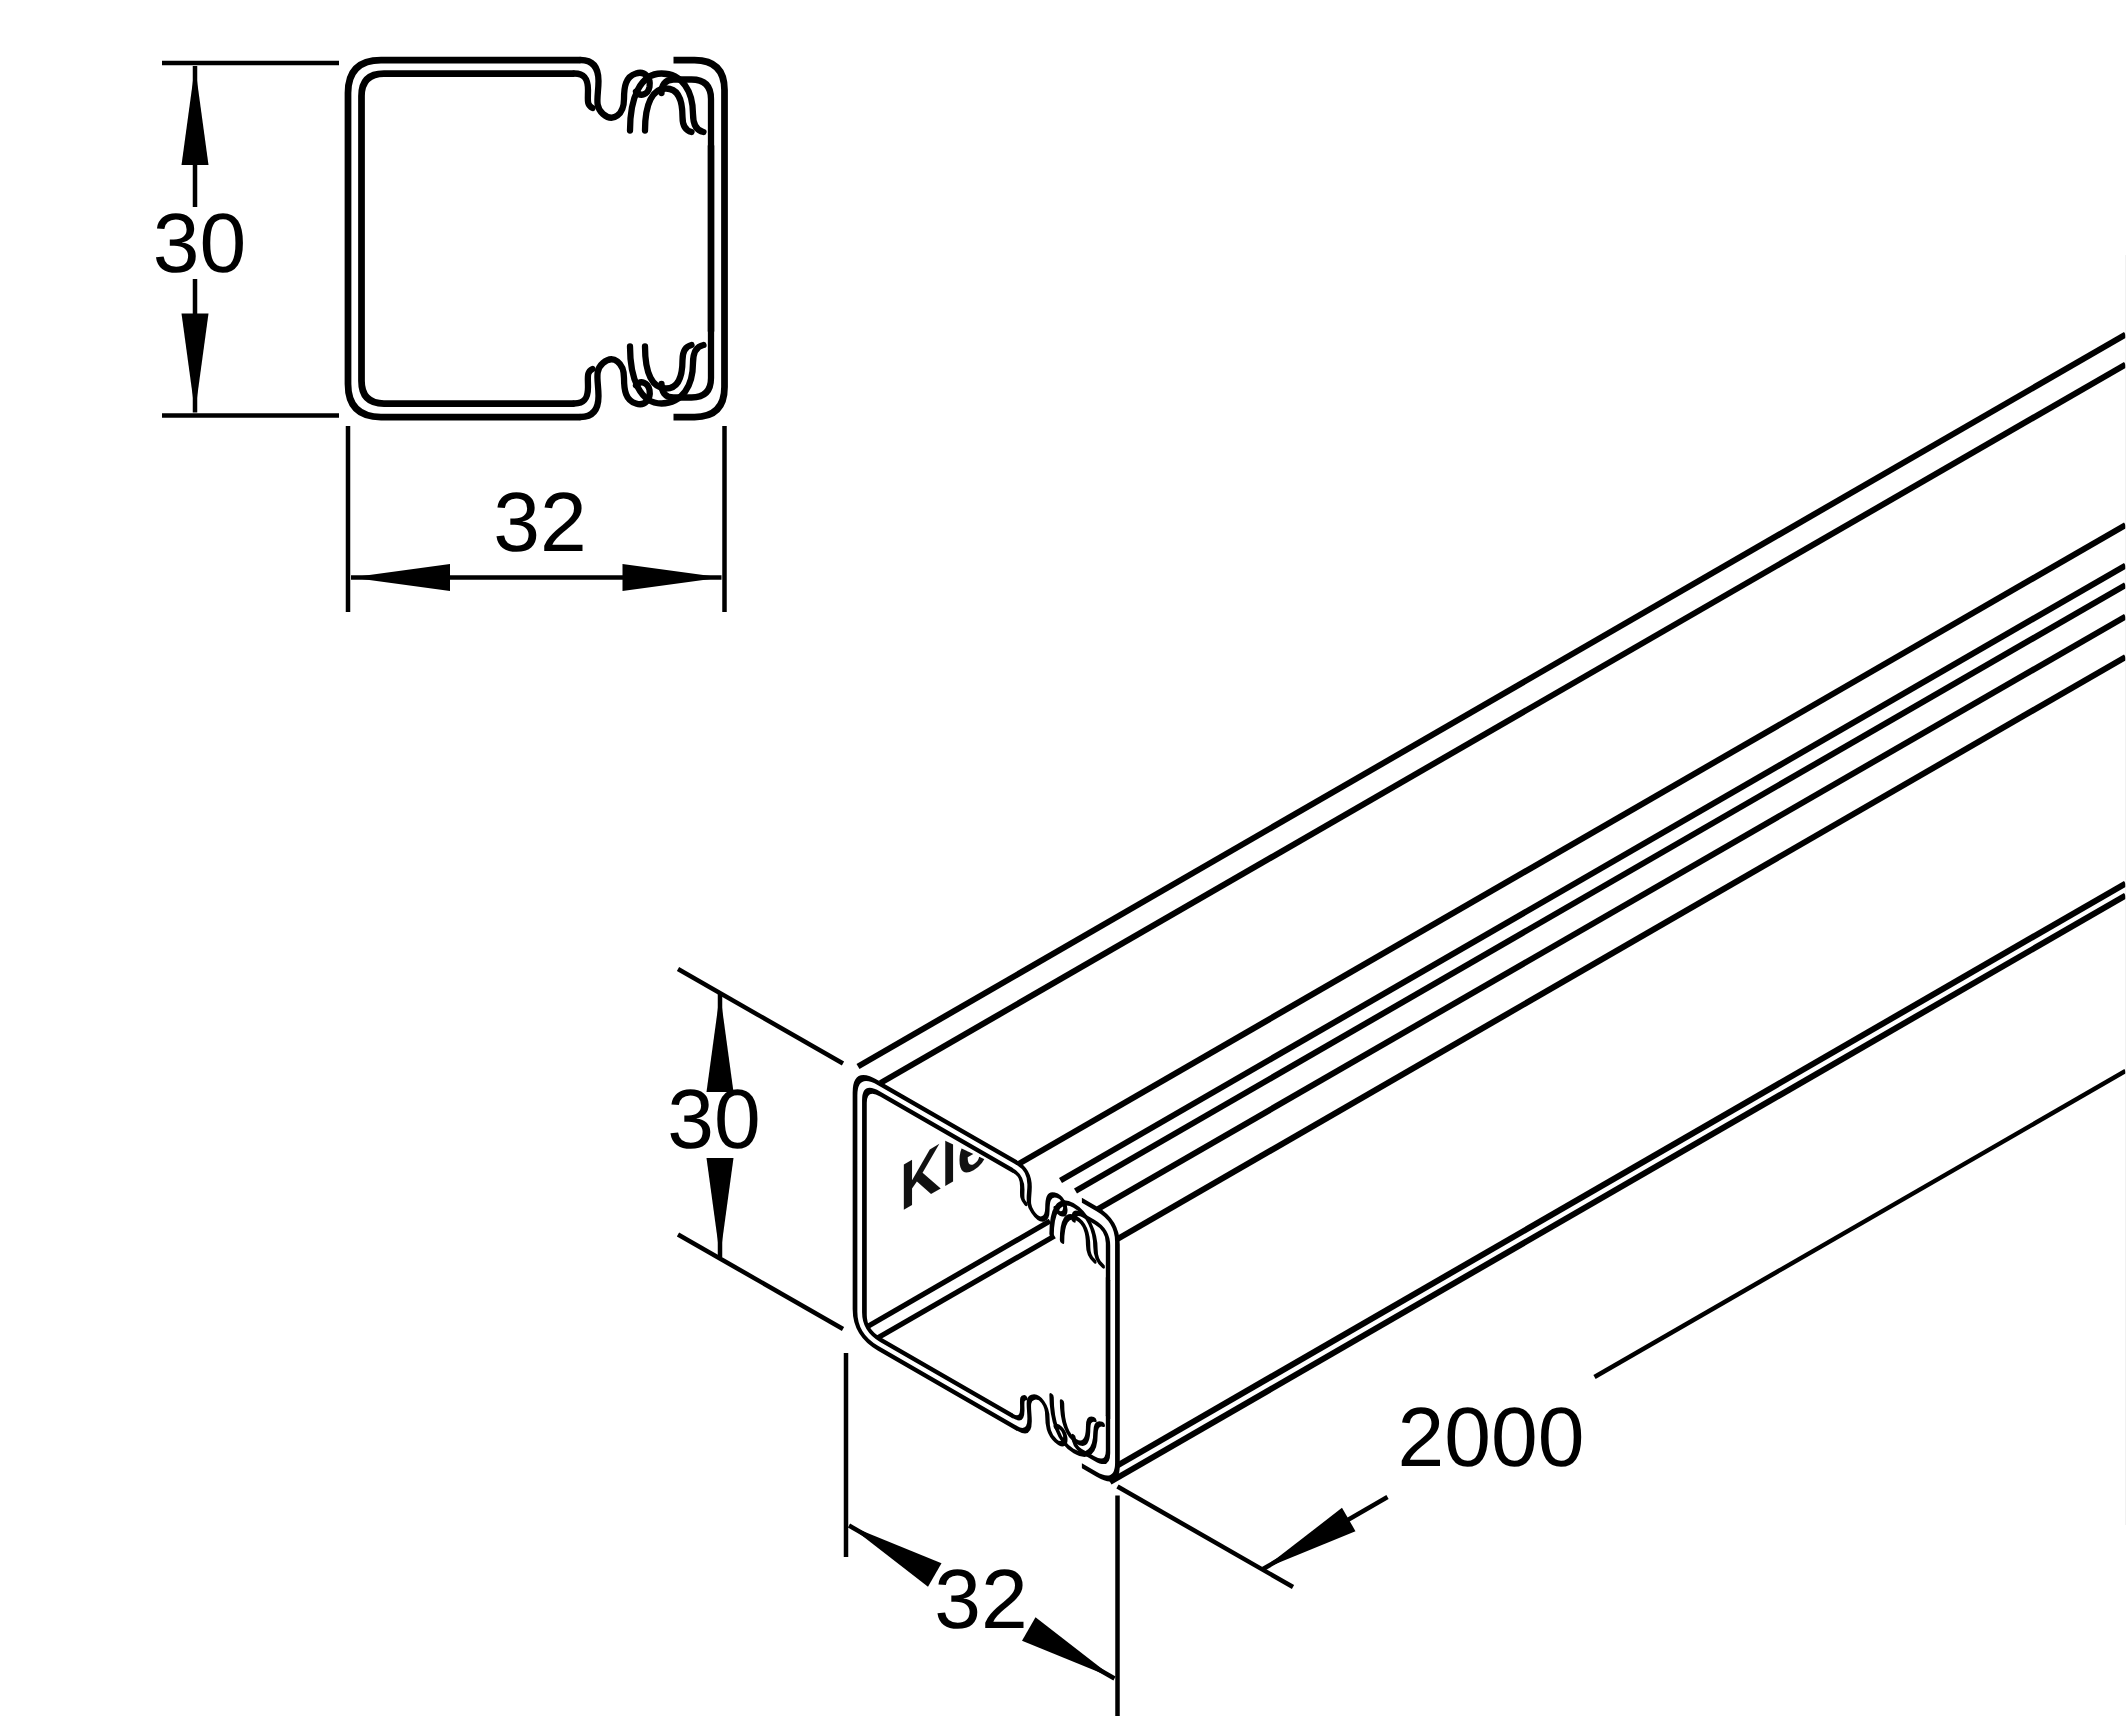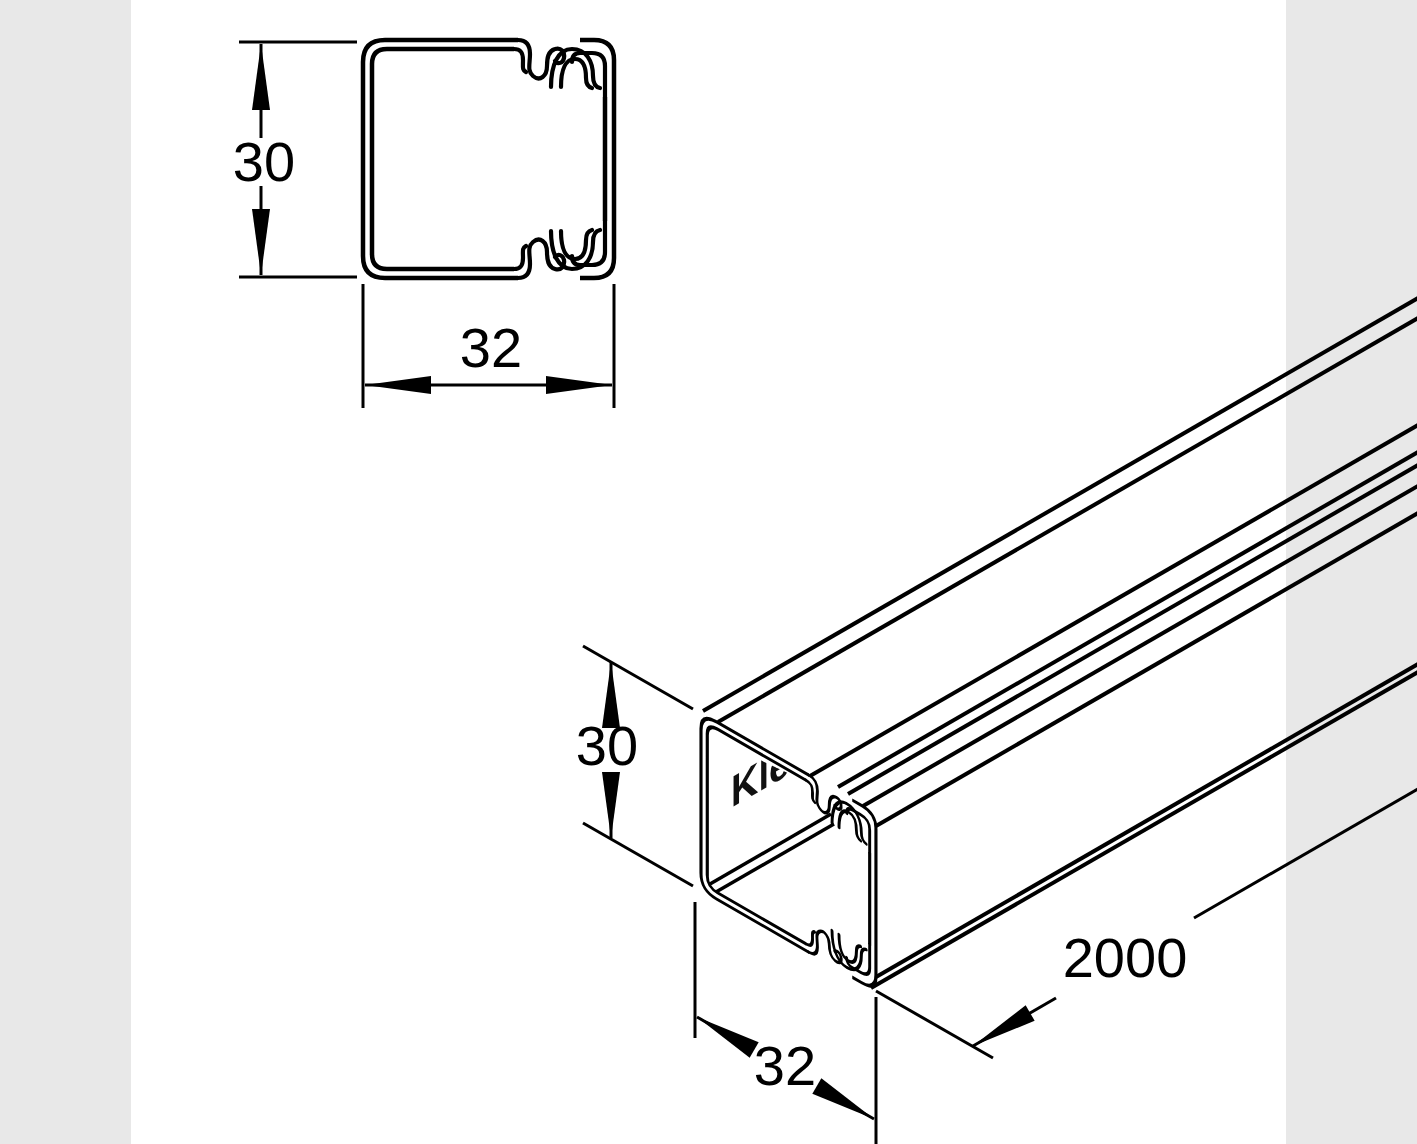--- a/index.html
+++ b/index.html
@@ -1,16 +1,16 @@
 <!DOCTYPE html>
 <html><head>
 <meta charset="utf-8">
 <style>
   html,body{margin:0;padding:0;background:#e8e8e8;}
-  .page{width:1155px;height:1144px;background:#fff;position:relative;margin:0 auto;
+  .page{width:1417px;height:1144px;background:#fff;position:relative;margin:0 auto;
         font-family:"Liberation Sans", sans-serif;}
   svg{display:block;}
   .dim-text{font-family:"Liberation Sans","DejaVu Sans",sans-serif;font-size:56px;fill:#000;}
   .brand-text{font-family:"Liberation Sans","DejaVu Sans",sans-serif;font-size:44px;font-weight:bold;fill:#111;}
 </style>
 </head>
 <body>
 
 <div class="page">
 <svg width="1417" height="1144" viewBox="0 0 1417 1144" xmlns="http://www.w3.org/2000/svg">

